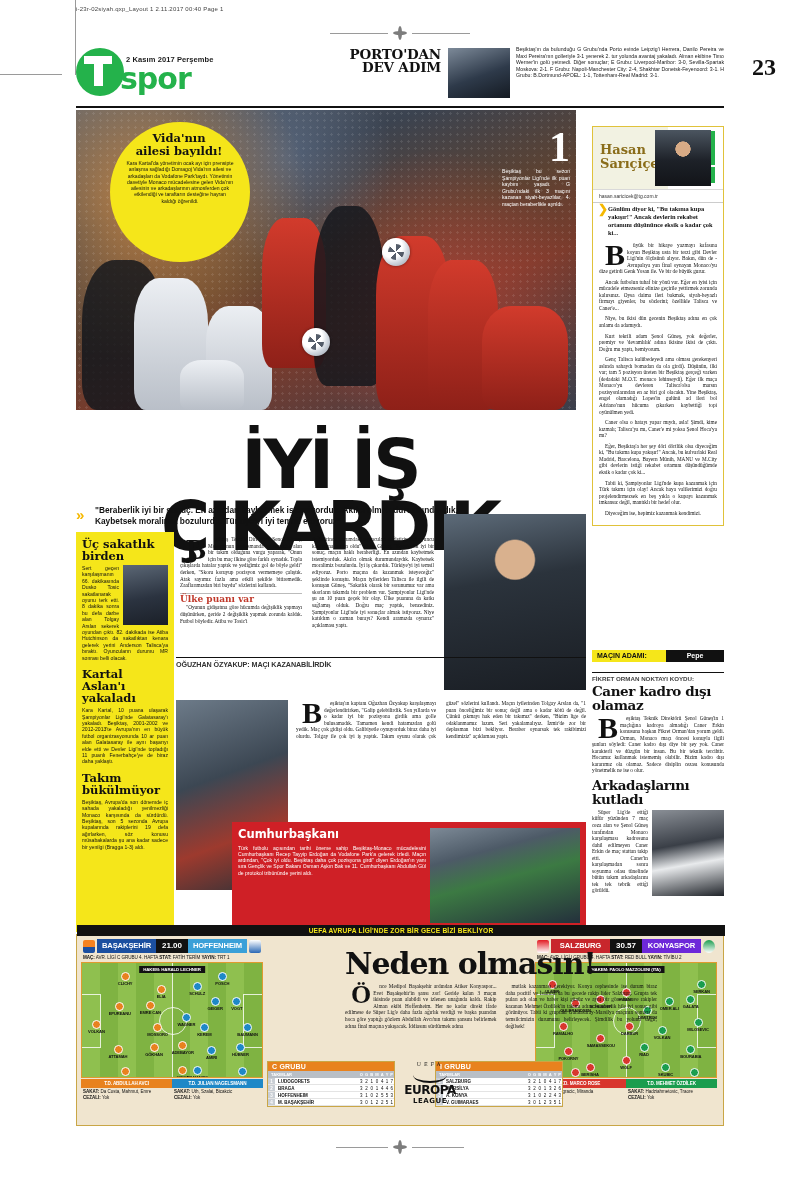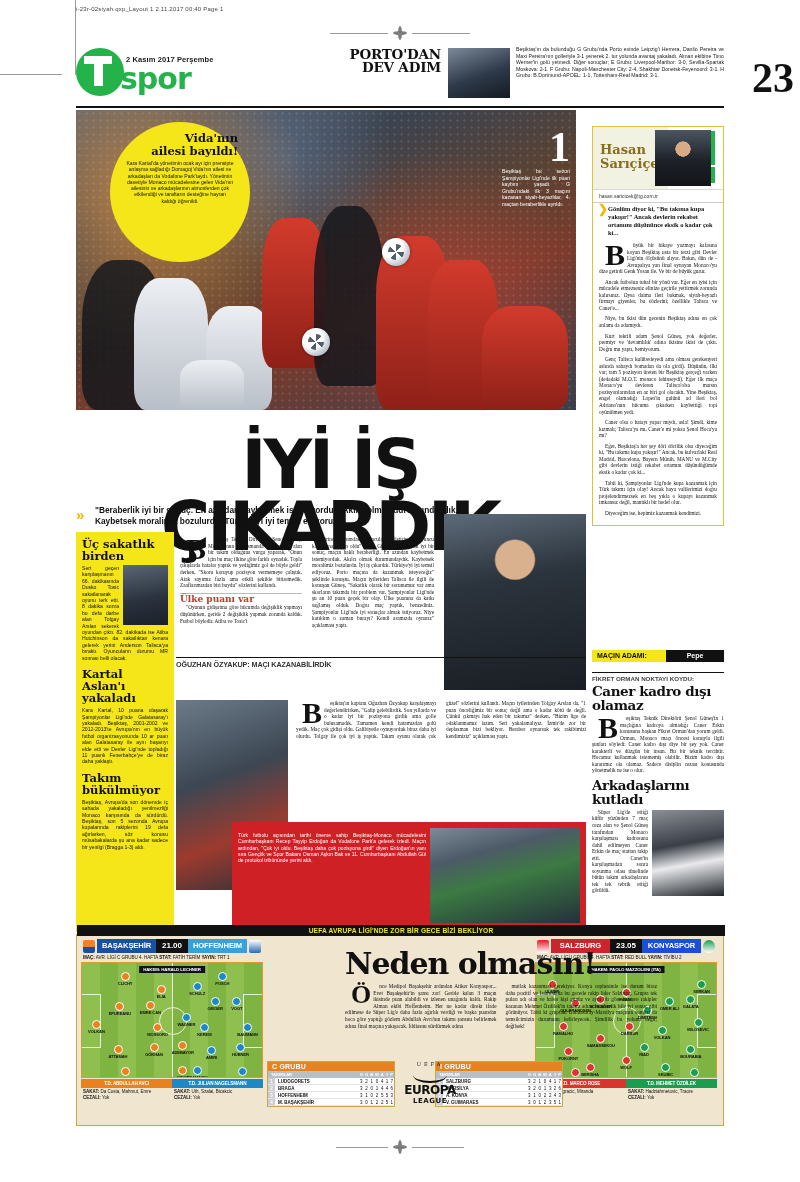--- a/index.html
+++ b/index.html
@@ -21,21 +21,21 @@
   .logo-wrap{position:absolute;left:0;top:-4px;width:150px;height:52px;}
   .logo-disc{position:absolute;left:0;top:0;width:48px;height:48px;border-radius:50%;background:#24b24b;}
   .logo-t-bar{position:absolute;left:8px;top:8px;width:28px;height:8px;background:#fff;}
   .logo-t-stem{position:absolute;left:18px;top:8px;width:9px;height:30px;background:#fff;}
   .logo-spor{position:absolute;left:44px;top:13px;font-family:"DejaVu Sans",sans-serif;font-weight:bold;font-size:30px;color:#24b24b;letter-spacing:-1px;}
   .logo-date{position:absolute;left:50px;top:1px;font-size:7.5px;font-weight:bold;color:#1a1a1a;letter-spacing:.1px;margin-top:6px;}
 
   .porto-kicker{position:absolute;left:225px;top:-4px;width:140px;text-align:right;font-family:"DejaVu Serif",serif;font-weight:bold;font-size:13.5px;line-height:13px;letter-spacing:-.2px;color:#111;}
   .porto-photo{position:absolute;left:372px;top:-4px;width:62px;height:50px;overflow:hidden;background:#38506a;}
   .porto-text{position:absolute;left:440px;top:-6px;width:208px;font-size:5.2px;line-height:6.6px;color:#1a1a1a;text-align:justify;}
-  .pagenum{position:absolute;left:676px;top:2px;font-family:"Liberation Serif",serif;font-size:42px;font-weight:bold;color:#111;}
+  .pagenum{position:absolute;left:676px;top:2px;font-family:"Liberation Serif",serif;font-size:24px;font-weight:bold;color:#111;}
 
   
   .top-rule{position:absolute;left:76px;top:106px;width:648px;height:2px;background:#111;}
 
   
   .hero{position:absolute;left:76px;top:110px;width:500px;height:300px;overflow:hidden;background:#2a2f3a;}
   .hero-stand{position:absolute;left:0;top:0;width:500px;height:300px;
     background:
       radial-gradient(circle at 14% 30%, rgba(255,160,60,.65), rgba(255,140,40,0) 34%),
       radial-gradient(circle at 42% 16%, rgba(110,130,160,.5), rgba(110,130,160,0) 28%),
@@ -46,21 +46,21 @@
     background-size:7px 7px;}
   .silhouette{position:absolute;background:#12161c;opacity:.82;border-radius:40% 40% 18% 18%;}
   .redshirt{position:absolute;background:linear-gradient(180deg,#d23b2c,#8e2018);border-radius:34% 34% 16% 16%;}
   .whiteshirt{position:absolute;background:linear-gradient(180deg,#eceff3,#b9bfc8);border-radius:34% 34% 16% 16%;}
   .ball{position:absolute;width:28px;height:28px;border-radius:50%;background:radial-gradient(circle at 35% 32%,#fff 40%,#cfd6de 62%,#8d97a3 100%);box-shadow:0 0 3px rgba(0,0,0,.5);}
   .ball:after{content:"";position:absolute;left:6px;top:6px;width:16px;height:16px;border-radius:50%;
     background:conic-gradient(#2a3545 0 12%, transparent 0 25%, #2a3545 0 37%, transparent 0 50%, #2a3545 0 62%, transparent 0 75%, #2a3545 0 87%, transparent 0);opacity:.8;}
 
   
   .vida-circle{position:absolute;left:34px;top:12px;width:140px;height:140px;border-radius:50%;background:#f5e61a;padding:10px;box-sizing:border-box;}
-  .vida-title{font-family:"DejaVu Serif",serif;font-weight:bold;font-size:11.5px;line-height:12.5px;text-align:right;color:#111;padding-right:2px;}
+  .vida-title{font-family:"DejaVu Serif",serif;font-weight:bold;font-size:11.5px;line-height:12.5px;text-align:center;color:#111;padding-right:2px;}
   .vida-body{margin-top:3px;font-size:5.1px;line-height:6.3px;text-align:center;color:#111;padding:0 6px;}
 
   
   .statcol{position:absolute;left:366px;top:10px;width:128px;}
   .statnum{font-family:"Liberation Serif",serif;font-weight:bold;font-size:42px;line-height:38px;color:#fff;text-align:right;width:36px;float:left;}
   .stattxt{font-size:5.1px;line-height:6.5px;color:#fff;text-align:justify;}
 
   
   .hl-kicker{position:absolute;left:76px;top:420px;width:500px;text-align:center;font-family:"Liberation Sans",sans-serif;font-weight:bold;font-size:14.3px;letter-spacing:-.3px;color:#111;}
   .hl-main{position:absolute;left:70px;top:434px;width:520px;text-align:center;font-family:"DejaVu Sans",sans-serif;font-weight:bold;font-size:67px;line-height:62px;letter-spacing:-3px;color:#111;}
@@ -130,21 +130,21 @@
   .mb{position:absolute;top:4px;width:182px;}
   .mb.left{left:4px;}
   .mb.right{left:458px;}
   .mb-bar{position:relative;height:14px;display:flex;align-items:stretch;}
   .mb-crest{width:16px;height:14px;display:flex;align-items:center;justify-content:center;}
   .crest{width:12px;height:13px;border-radius:2px;}
   .mb-home{flex:1;background:#1b4fa0;color:#fff;font-size:7.6px;font-weight:bold;line-height:14px;text-align:center;letter-spacing:-.1px;}
   .mb-time{width:32px;background:#111;color:#fff;font-size:8px;font-weight:bold;line-height:14px;text-align:center;}
   .mb-away{flex:1;background:#3aa0d8;color:#fff;font-size:7.6px;font-weight:bold;line-height:14px;text-align:center;letter-spacing:-.1px;}
   .mb.right .mb-home{background:#c8262c;}
-  .mb.right .mb-away{background:#1d4ed8;}
+  .mb.right .mb-away{background:#6d28d9;}
   .mb-meta{font-size:4.6px;line-height:7px;color:#111;padding:1px 0 1px 2px;letter-spacing:-.05px;}
   .mb-meta b{font-weight:bold;}
 
   .pitch{position:relative;height:116px;background:linear-gradient(90deg,#8fc04f 0 10%,#7fb342 0 20%,#8fc04f 0 30%,#7fb342 0 40%,#8fc04f 0 50%,#7fb342 0 60%,#8fc04f 0 70%,#7fb342 0 80%,#8fc04f 0 90%,#7fb342 0 100%);border:1px solid #e09a2e;box-sizing:border-box;overflow:hidden;}
   .pitch .mid{position:absolute;left:50%;top:0;width:1px;height:100%;background:rgba(255,255,255,.8);}
   .pitch .circle{position:absolute;left:50%;top:50%;width:26px;height:26px;margin:-13px 0 0 -13px;border:1px solid rgba(255,255,255,.8);border-radius:50%;}
   .pitch .box-l{position:absolute;left:0;top:50%;width:18px;height:52px;margin-top:-26px;border:1px solid rgba(255,255,255,.8);border-left:none;}
   .pitch .box-r{position:absolute;right:0;top:50%;width:18px;height:52px;margin-top:-26px;border:1px solid rgba(255,255,255,.8);border-right:none;}
   .ref{position:absolute;left:50%;top:3px;transform:translateX(-50%);background:#111;color:#fff;font-size:4.4px;font-weight:bold;padding:1px 4px;white-space:nowrap;letter-spacing:-.1px;}
   .pp{position:absolute;text-align:center;width:40px;margin-left:-20px;}
@@ -289,20 +289,21 @@
   <div class="art2-rule"></div>
   <div class="art2-kicker">OĞUZHAN ÖZYAKUP: MAÇI KAZANABİLİRDİK</div>
   <div class="art2-photo">
       <div class="art2-photo-in"></div>
     </div>
   <div class="mcol" style="left:296px;top:700px;width:290px;column-count:2;column-gap:10px;">
     <p><span class="dropcap">B</span><span>eşiktaş'ın kaptanı Oğuzhan Özyakup karşılaşmayı değerlendirirken, "Galip gelebilirdik. Son yıllarda ve o kadar iyi bir pozisyona girdik ama golle bulusamadık. Tamamen kendi hatamızdan golü yedik. Maç çok gidişi oldu. Galibiyetle oynuyorduk biraz daha iyi olurdu. Tolgay ile çok iyi iş yaptık. Takım oyunu olarak çok güzel" sözlerini kullandı. Maçın iyilerinden Tolgay Arslan da, "1 puan önceliğimiz bir sonuç değil ama o kadar kötü de değil. Çünkü çıkmayı hak eden bir takımız" derken, "Bizim lige de odaklanmamız lazım. Seri yakalamalıyız. İzmir'de zor bir deplasman bizi bekliyor. Beraber oynarsak tek rakibimizi kendimiziz" açıklaması yaptı.</span></p>
   </div>
 
   <div class="redbox">
+    <h3>Cumhurbaşkanı</h3>
     <p>Türk futbolu açısından tarihi öneme sahip Beşiktaş-Monaco mücadelesini Cumhurbaşkanı Recep Tayyip Erdoğan da Vodafone Park'a gelerek izledi. Maçın ardından, "Çok iyi oldu. Beşiktaş daha çok pozisyona girdi" diyen Erdoğan'ın yanı sıra Gençlik ve Spor Bakanı Osman Aşkın Bak ve 11. Cumhurbaşkanı Abdullah Gül de protokol tribününde yerini aldı.</p>
     <div class="redbox-photo">
         <div class="redbox-photo-in"></div>
       </div>
   </div>
 
   <div class="rcol">
     <div class="colum-box">
       <div class="colum-head">
         <div class="colum-green1"></div>
@@ -491,21 +492,21 @@
         </div>
       </div>
     </div>
 
     <div class="mb right">
       <div class="mb-bar">
         <div class="mb-crest">
             <div class="crest" style="background:linear-gradient(180deg,#e21b23,#fff);"></div>
           </div>
         <div class="mb-home">SALZBURG</div>
-        <div class="mb-time">23.05</div>
+        <div class="mb-time">30.57</div>
         <div class="mb-away">KONYASPOR</div>
         <div class="mb-crest">
             <div class="crest" style="background:linear-gradient(180deg,#1a9d4e,#fff);border-radius:50%;"></div>
           </div>
       </div>
       <div class="mb-meta">
         <b>MAÇ:</b>
         <span>AVR. LİGİ I GRUBU 4. HAFTA</span>
         <b>STAT:</b>
         <span>RED BULL</span>

